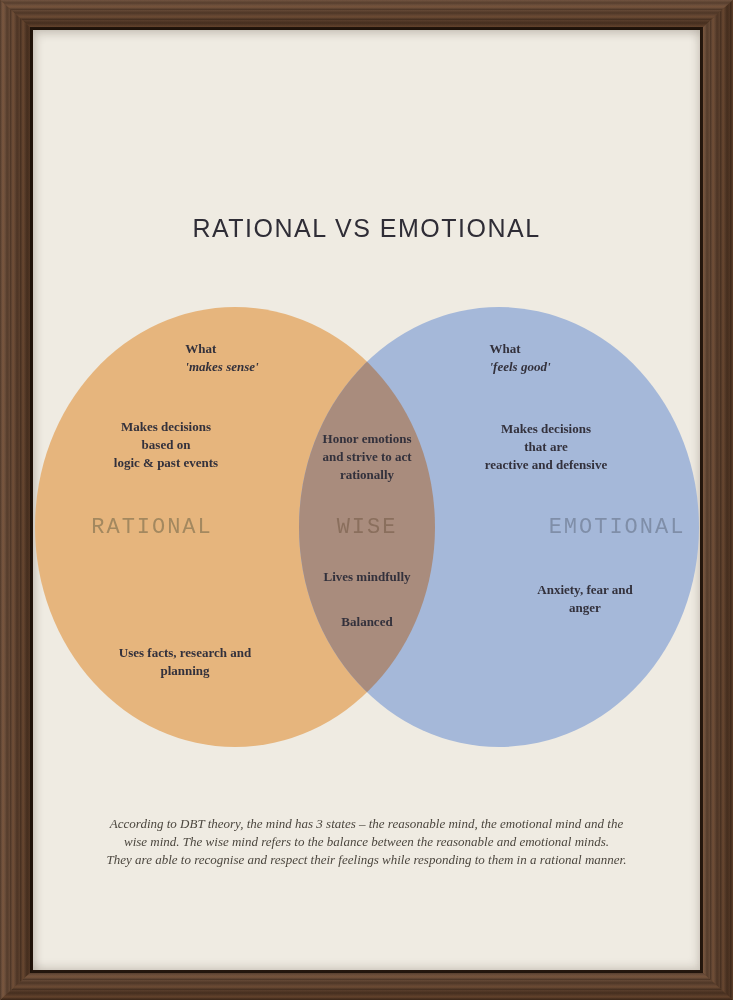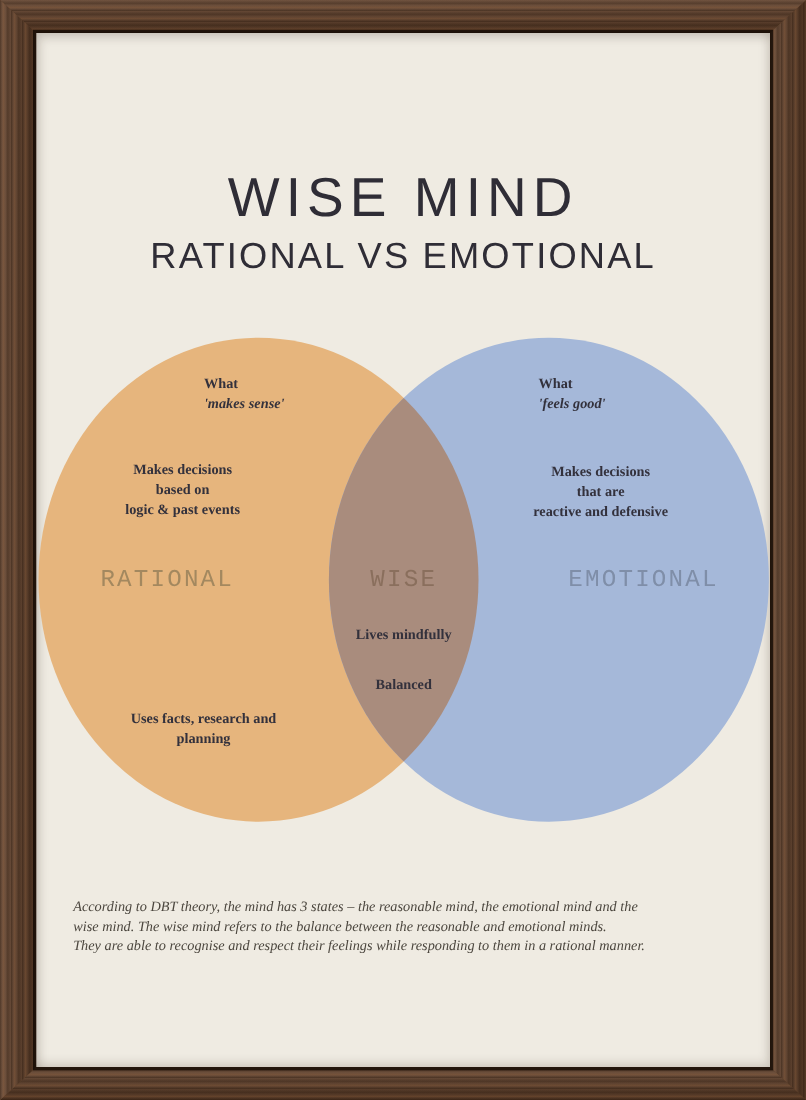--- a/index.html
+++ b/index.html
@@ -63,21 +63,21 @@
     font-size: 50px;
     letter-spacing: 0.11em;
     color: #2F2D36;
   }
   .poster-subtitle {
     position: absolute;
     top: 184px; left: 0; width: 100%;
     text-align: center;
     font-family: "Liberation Sans", sans-serif;
     font-weight: normal;
-    font-size: 33px;
+    font-size: 25px;
     letter-spacing: 0.06em;
     color: #2F2D36;
   }
 
   .venn-svg { position: absolute; left: 0; top: 0; }
 
   .body-text {
     position: absolute;
     transform: translateX(-50%);
     text-align: center;
@@ -104,46 +104,46 @@
     position: absolute;
     transform: translate(-50%, -50%);
     font-family: Liberation Mono, monospace;
     font-weight: normal;
     font-size: 22px;
     letter-spacing: 0.09em;
     white-space: nowrap;
   }
   .label-rational  { color: #A3885F; }
   .label-wise      { color: #8A6F5D; }
-  .label-emotional { color: #7F8EA8; }
+  .label-emotional { color: #7F8EA8; margin-left: 32px; }
 
   .poster-caption {
     position: absolute;
     top: 785px; left: 50%;
     transform: translateX(-50%);
     width: 600px;
+    text-align: center;
     font-family: "Liberation Serif", serif;
     font-style: italic;
     font-size: 13px;
     line-height: 18px;
     color: #4B463E;
     white-space: pre-line;
   }
 </style>
 </head>
 <body>
 
 <div class="frame-piece frame-horiz frame-top"></div>
 <div class="frame-piece frame-horiz frame-bottom"></div>
 <div class="frame-piece frame-vert frame-left"></div>
 <div class="frame-piece frame-vert frame-right"></div>
 
 <div class="poster">
 
-  <div class="poster-title">WISE MIND</div>
   <div class="poster-subtitle">RATIONAL VS EMOTIONAL</div>
 
   <svg class="venn-svg" width="667" height="940" viewBox="0 0 667 940">
     <defs>
       <clipPath id="clip-left-ellipse">
         <ellipse cx="202" cy="497" rx="200" ry="220"></ellipse>
       </clipPath>
     </defs>
     <ellipse cx="202" cy="497" rx="200" ry="220" fill="#E6B57D"></ellipse>
     <ellipse cx="466" cy="497" rx="200" ry="220" fill="#A5B8D9"></ellipse>
@@ -154,30 +154,34 @@
     <div>What</div>
     <div class="what-quote">'makes sense'</div>
   </div>
   <div class="body-text" style="left:133px; top:388px">Makes decisions
 based on
 logic &amp; past events</div>
   <div class="circle-label label-rational" style="left:119px; top:497px">RATIONAL</div>
   <div class="body-text" style="left:152px; top:614px">Uses facts, research and
 planning</div>
 
+  <div class="body-text" style="left:334px; top:400px">Honor emotions
+and strive to act
+rationally</div>
   <div class="circle-label label-wise" style="left:334px; top:497px">WISE</div>
   <div class="body-text" style="left:334px; top:538px">Lives mindfully</div>
   <div class="body-text" style="left:334px; top:583px">Balanced</div>
 
   <div class="what-block" style="left:487px; top:310px">
     <div>What</div>
     <div class="what-quote">'feels good'</div>
   </div>
   <div class="body-text" style="left:513px; top:390px">Makes decisions
 that are
 reactive and defensive</div>
   <div class="circle-label label-emotional" style="left:552px; top:497px">EMOTIONAL</div>
+  <div class="body-text" style="left:552px; top:551px">Anxiety, fear and anger</div>
 
   <div class="poster-caption">According to DBT theory, the mind has 3 states – the reasonable mind, the emotional mind and the
 wise mind. The wise mind refers to the balance between the reasonable and emotional minds.
 They are able to recognise and respect their feelings while responding to them in a rational manner.</div>
 
 </div>
 
 </body></html>

